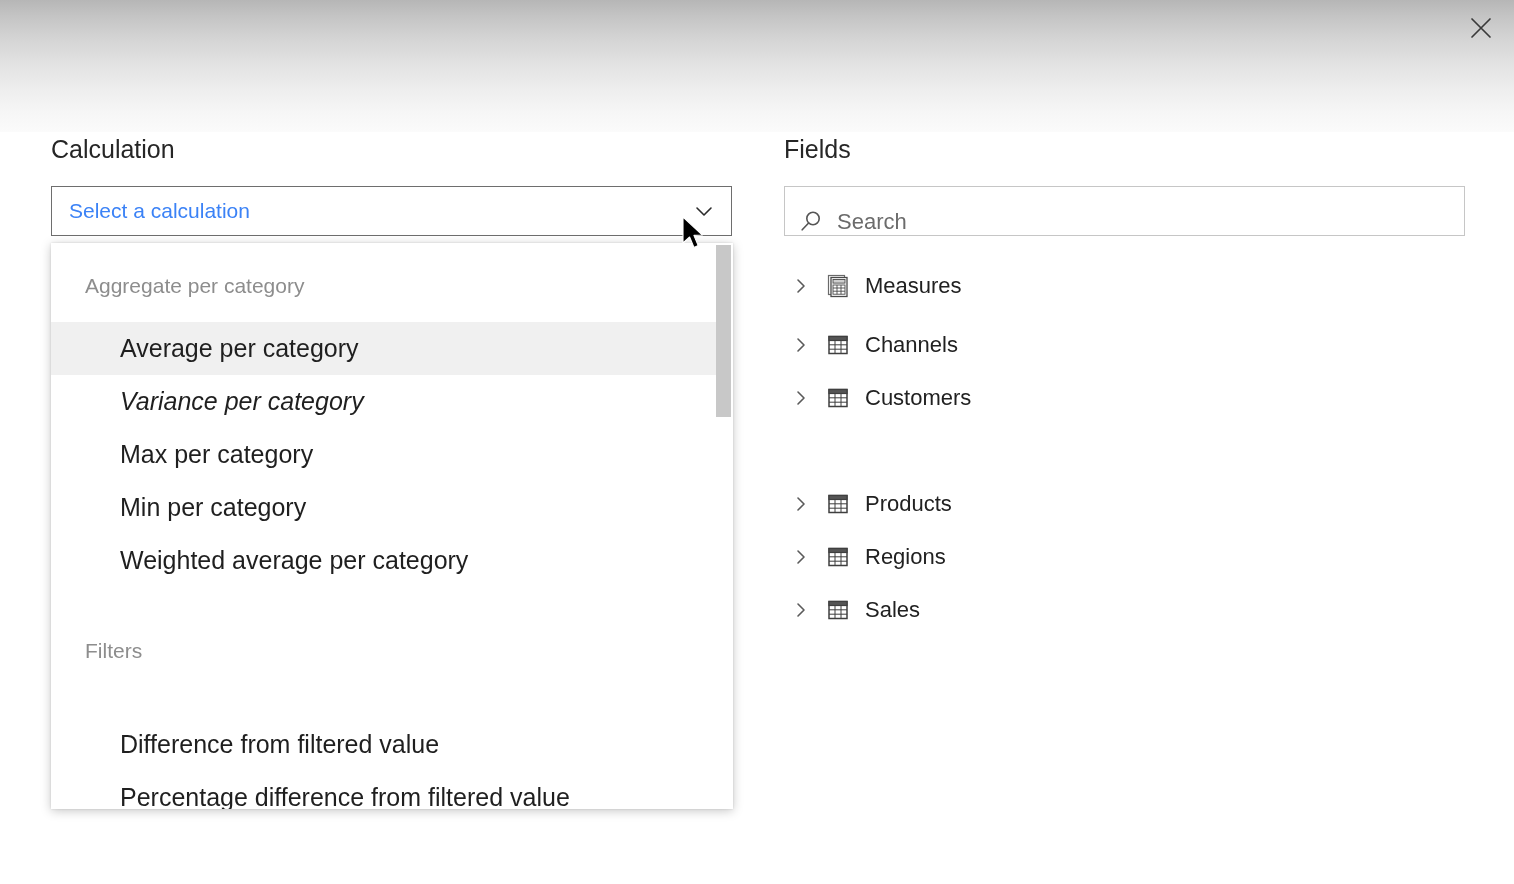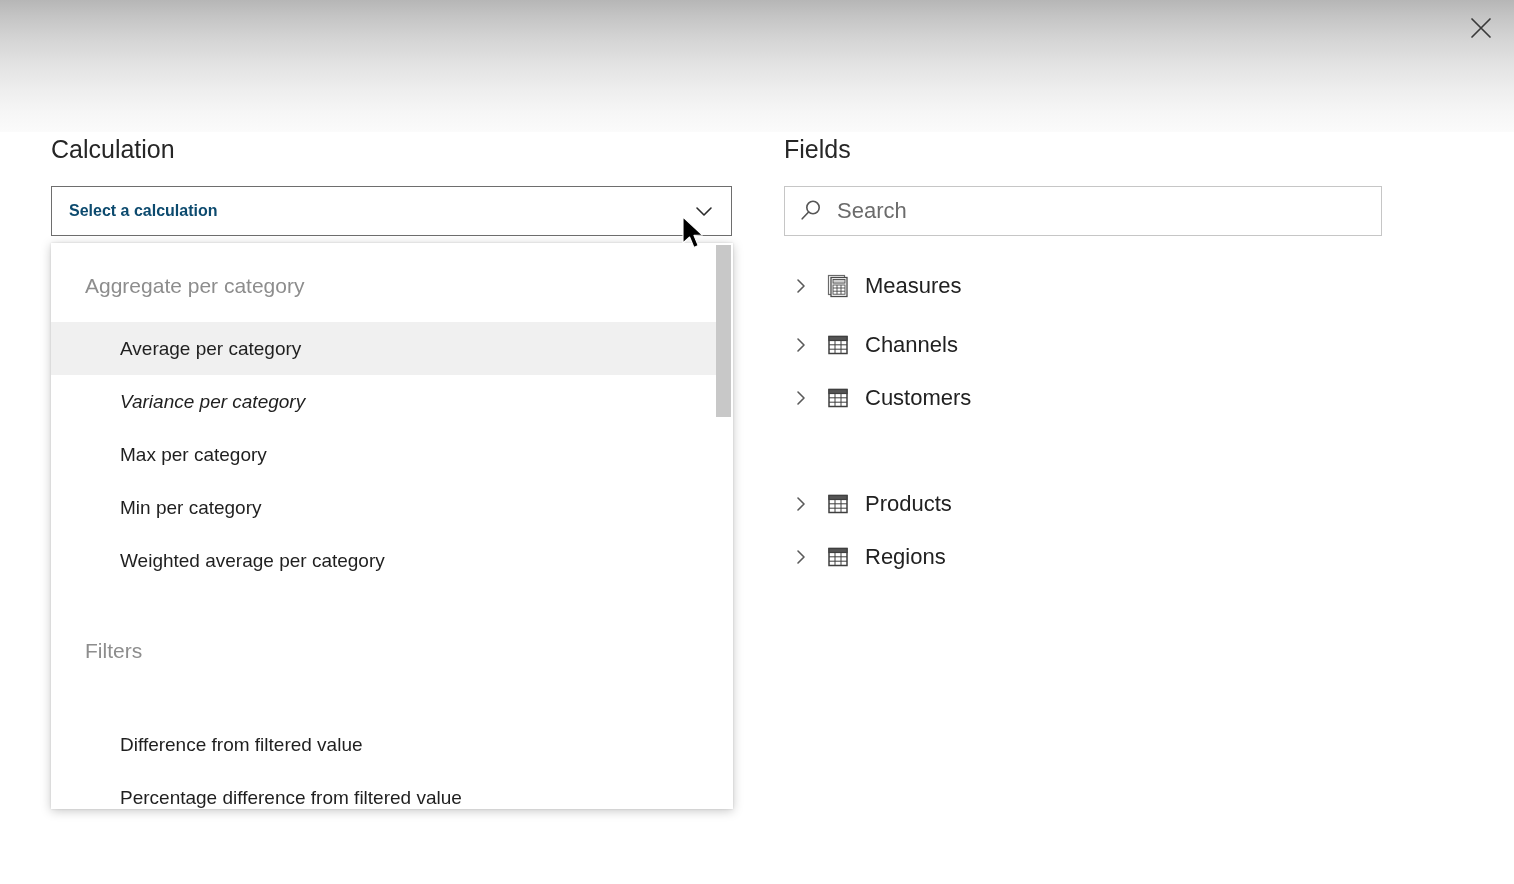--- a/index.html
+++ b/index.html
@@ -60,23 +60,22 @@
   .combobox {
     position:absolute; left:51px; top:186px;
     width:681px; height:50px;
     background:#ffffff;
     border:1.6px solid #6e6e6e;
     display:flex; align-items:center;
     cursor:pointer;
   }
   .combobox .cb-value {
     padding-left:17px;
-    font-size:16px; color:#0c4a6e;
+    font-size:21px; color:#3b82f6;
     white-space:nowrap;
-    font-weight:bold;
   }
   .cb-chevron {
     position:absolute; right:12px; top:50%;
     transform:translateY(-50%);
     width:30px; height:30px;
     display:flex; align-items:center; justify-content:center;
   }
 
   
   .dropdown {
@@ -98,45 +97,45 @@
     white-space:nowrap;
   }
   .dd-item {
     position:absolute; left:0;
     width:666px; height:53px;
     display:flex; align-items:center;
     cursor:pointer;
   }
   .dd-item .dd-text {
     padding-left:69px;
-    font-size:19px; color:#1f1f1f;
+    font-size:25px; color:#1f1f1f;
     white-space:nowrap;
   }
   .dd-item.is-highlighted { background:#f0f0f0; }
 
   
   .dd-scrollbar {
     position:absolute; right:2px; top:2px;
     width:15px; height:562px;
     background:#ffffff;
     cursor:pointer;
   }
   .dd-thumb {
     position:absolute; left:0; top:0;
     width:15px; height:172px;
     background:#c8c8c8;
   }
 
   
   .search-box {
     position:absolute; left:784px; top:186px;
-    width:598px; height:50px;
+    width:681px; height:50px;
     background:#ffffff;
     border:1.4px solid #c6c6c6;
-    display:flex; align-items:center;
+    display:flex; align-items:flex-end;
     cursor:text;
   }
   .search-icon-wrap {
     width:52px; display:flex; align-items:center; justify-content:center;
     flex:0 0 52px;
   }
   .search-placeholder {
     font-size:22px; color:#6b6b6b; white-space:nowrap;
   }
 
@@ -319,20 +318,35 @@
     <span class="field-icon">
       <svg width="24" height="24" viewBox="0 0 24 24">
         <rect x="3" y="3.5" width="18" height="17" fill="#ffffff" stroke="#3f3f3f" stroke-width="1.5"></rect>
         <rect x="3" y="3.5" width="18" height="4" fill="#555555" stroke="#3f3f3f" stroke-width="1.2"></rect>
         <path d="M9 7.5 L9 20.5 M15 7.5 L15 20.5 M3 11.8 L21 11.8 M3 16.2 L21 16.2" stroke="#3f3f3f" stroke-width="1"></path>
       </svg>
     </span>
     <span class="field-name">Regions</span>
   </div>
 
+  <div class="field-row" style="top:588px;">
+    <span class="field-chevron">
+      <svg width="20" height="20" viewBox="0 0 20 20">
+        <path d="M7 4 L13 10 L7 16" stroke="#5a5a5a" stroke-width="1.6" fill="none" stroke-linecap="round" stroke-linejoin="round"></path>
+      </svg>
+    </span>
+    <span class="field-icon">
+      <svg width="24" height="24" viewBox="0 0 24 24">
+        <rect x="3" y="3.5" width="18" height="17" fill="#ffffff" stroke="#3f3f3f" stroke-width="1.5"></rect>
+        <rect x="3" y="3.5" width="18" height="4" fill="#555555" stroke="#3f3f3f" stroke-width="1.2"></rect>
+        <path d="M9 7.5 L9 20.5 M15 7.5 L15 20.5 M3 11.8 L21 11.8 M3 16.2 L21 16.2" stroke="#3f3f3f" stroke-width="1"></path>
+      </svg>
+    </span>
+    <span class="field-name">Sales</span>
+  </div>
 
   <div class="cursor">
     <svg width="26" height="38" viewBox="0 0 26 38">
       <path d="M2 1 L2 27 L8.6 21 L13 31.5 L17.2 29.6 L12.9 19.4 L21.4 19 Z" fill="#000000" stroke="#ffffff" stroke-width="1.1" stroke-linejoin="round"></path>
     </svg>
   </div>
 
 </div>
 
 </body></html>

